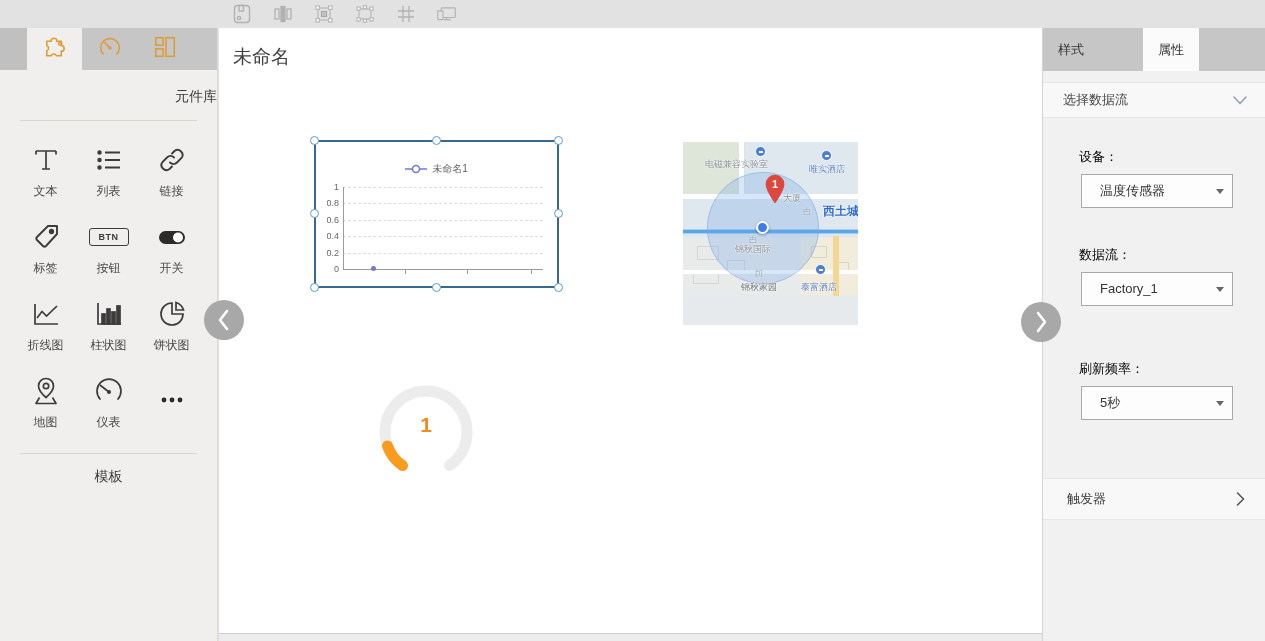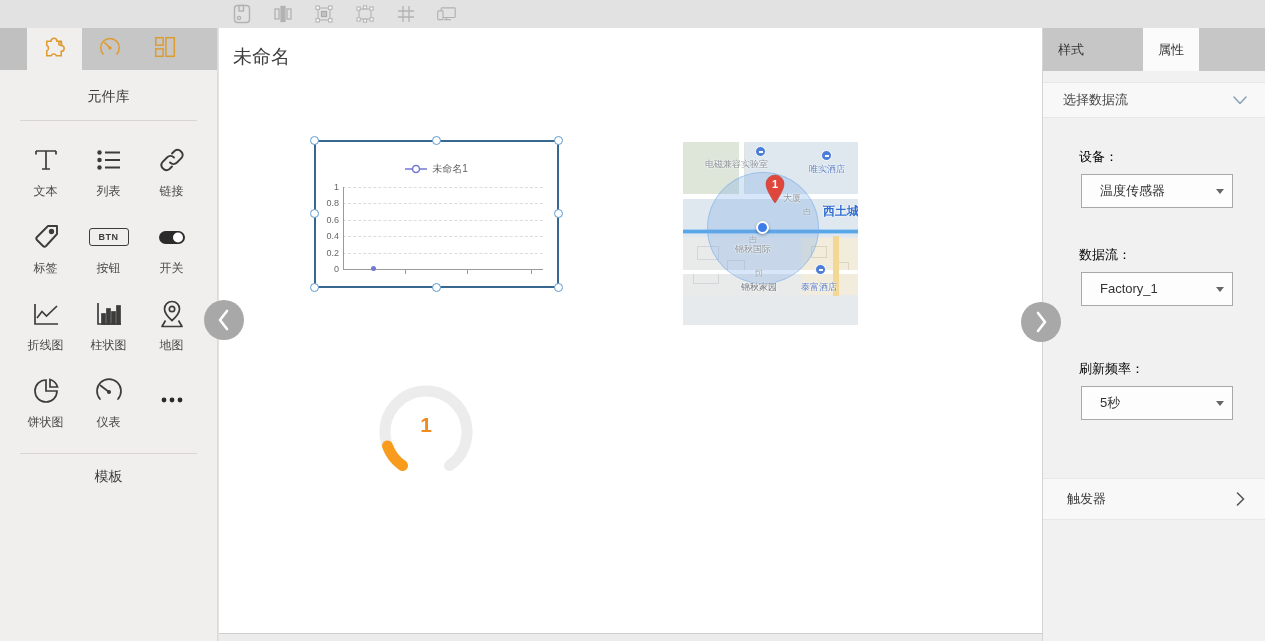--- a/index.html
+++ b/index.html
@@ -10,21 +10,21 @@
   
   .toolbar { position:absolute; left:0; top:0; width:1265px; height:28px; background:#e2e2e2; display:flex; align-items:center; padding-left:231px; gap:20px; }
   .tb-icon { width:21px; height:21px; display:flex; align-items:center; justify-content:center; cursor:pointer; }
 
   
   .sidebar { position:absolute; left:0; top:28px; width:218px; height:613px; background:#f1efed; border-right:1px solid #dcdad7; }
   .sb-tabs { display:flex; height:42px; background:#c6c6c6; }
   .sb-tabspacer { width:27px; background:#c0c0c0; }
   .sb-tab { width:55px; display:flex; align-items:center; justify-content:center; cursor:pointer; }
   .sb-tab.active { background:#f1efed; }
-  .sb-lib-title { text-align:center; font-size:14px; color:#3c3c3c; padding:18px 0 14px 0; }
+  .sb-lib-title { text-align:right; font-size:14px; color:#3c3c3c; padding:18px 0 14px 0; }
   .sb-divider { border:none; border-top:1px solid #d9d6d2; margin:0 20px; }
   .comp-grid { display:grid; grid-template-columns:repeat(3,1fr); padding:12px 14px 0 14px; }
   .comp-cell { height:77px; display:flex; flex-direction:column; align-items:center; justify-content:center; cursor:pointer; }
   .comp-cell .c-icon { height:34px; display:flex; align-items:center; justify-content:center; }
   .comp-cell .c-label { font-size:12px; color:#4a4a4a; margin-top:6px; }
   .sb-tpl-title { text-align:center; font-size:14px; color:#3c3c3c; padding:14px 0; }
   .btn-icon-box { width:40px; height:18px; border:1.6px solid #3c3c3c; border-radius:3px; display:flex; align-items:center; justify-content:center; font-size:9px; font-weight:bold; color:#3c3c3c; letter-spacing:.5px; }
 
   
   .canvas { position:absolute; left:219px; top:28px; width:823px; height:613px; background:#ffffff; }
@@ -244,37 +244,37 @@
             <rect x="9" y="16" width="3" height="10" fill="#3c3c3c"></rect>
             <rect x="14" y="11" width="3" height="15" fill="#3c3c3c"></rect>
             <rect x="19" y="14" width="3" height="12" fill="#3c3c3c"></rect>
             <rect x="24" y="8" width="3" height="18" fill="#3c3c3c"></rect>
           </svg>
         </span>
         <span class="c-label">柱状图</span>
       </div>
       <div class="comp-cell">
         <span class="c-icon">
+          <svg width="32" height="32" viewBox="0 0 32 32" fill="none" stroke="#3c3c3c" stroke-width="1.7">
+            <path d="M16 5 A11 11 0 1 0 27 16 L16 16 Z"></path>
+            <path d="M20 4.5 A11 11 0 0 1 27.5 12 L20 12 Z"></path>
+          </svg>
+        </span>
+        <span class="c-label">饼状图</span>
+      </div>
+
+      <div class="comp-cell">
+        <span class="c-icon">
           <svg width="32" height="32" viewBox="0 0 32 32" fill="none" stroke="#3c3c3c" stroke-width="1.7" stroke-linejoin="round">
             <path d="M16 3.5 a7.5 7.5 0 0 1 7.5 7.5 c0 5 -7.5 11.5 -7.5 11.5 s-7.5 -6.5 -7.5 -11.5 A7.5 7.5 0 0 1 16 3.5 Z"></path>
             <circle cx="16" cy="11" r="2.7"></circle>
             <path d="M9.5 22.5 L6 28.5 H26 L22.5 22.5"></path>
           </svg>
         </span>
         <span class="c-label">地图</span>
-      </div>
-
-      <div class="comp-cell">
-        <span class="c-icon">
-          <svg width="32" height="32" viewBox="0 0 32 32" fill="none" stroke="#3c3c3c" stroke-width="1.7">
-            <path d="M16 5 A11 11 0 1 0 27 16 L16 16 Z"></path>
-            <path d="M20 4.5 A11 11 0 0 1 27.5 12 L20 12 Z"></path>
-          </svg>
-        </span>
-        <span class="c-label">饼状图</span>
       </div>
       <div class="comp-cell">
         <span class="c-icon">
           <svg width="32" height="32" viewBox="0 0 32 32" fill="none" stroke="#3c3c3c" stroke-width="1.7" stroke-linecap="round">
             <path d="M7 24 A12 12 0 1 1 25 24"></path>
             <path d="M16 17 L7.5 10.5"></path>
             <circle cx="16" cy="17" r="1.2" fill="#3c3c3c"></circle>
           </svg>
         </span>
         <span class="c-label">仪表</span>

